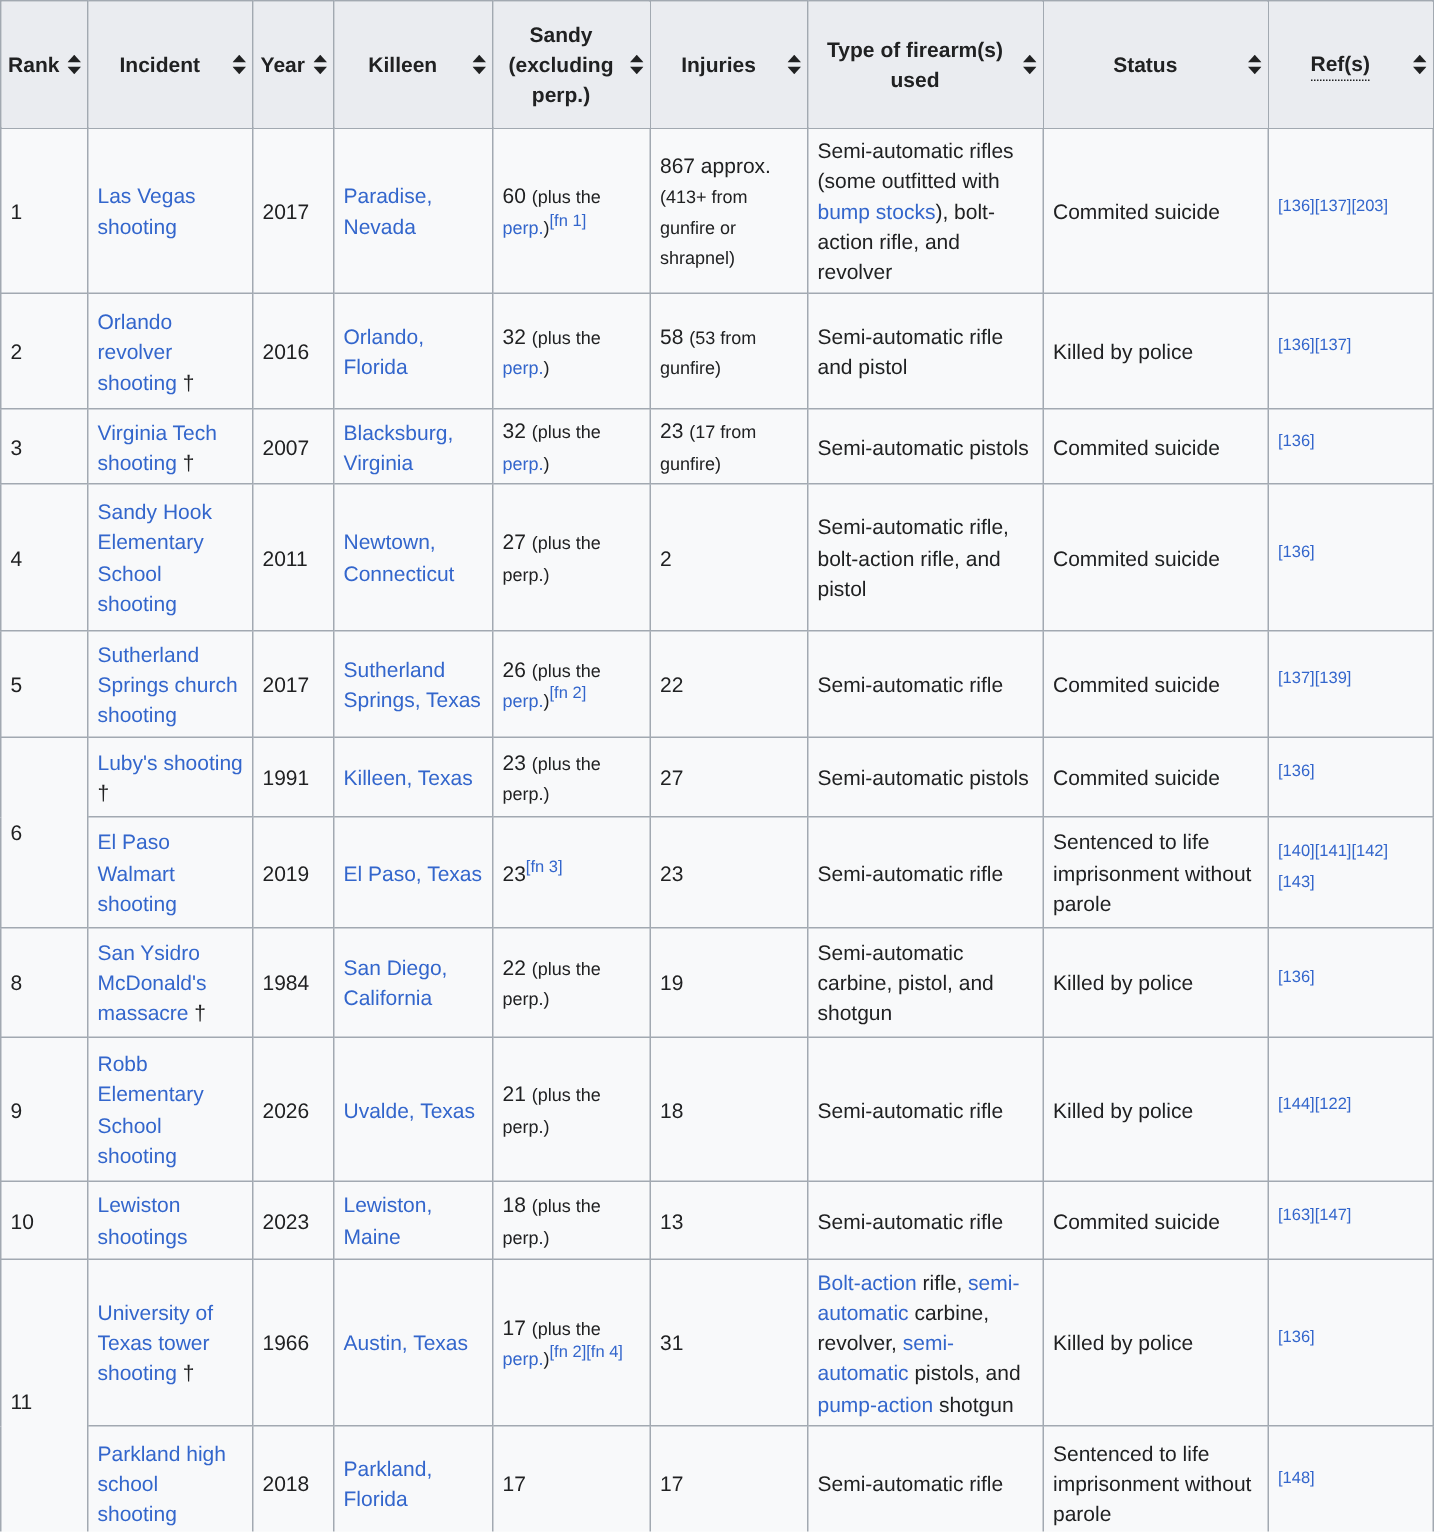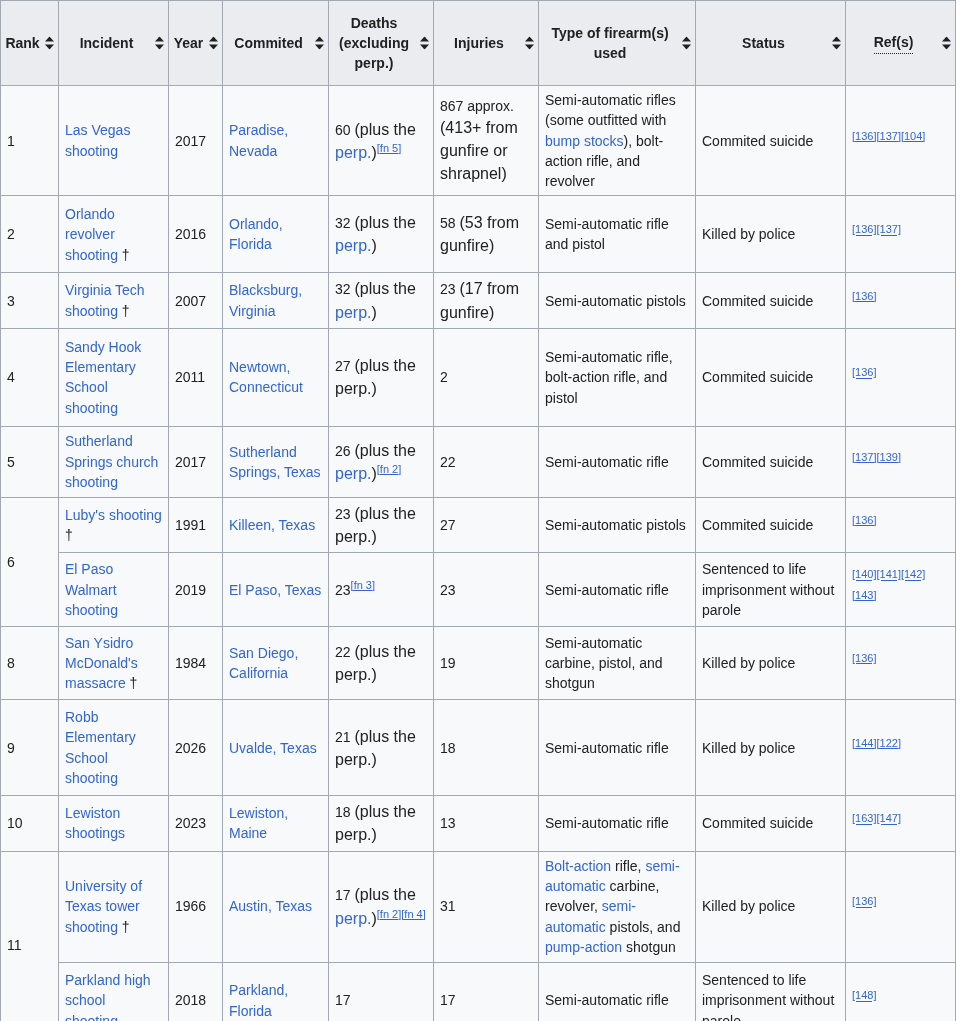--- a/index.html
+++ b/index.html
@@ -21,23 +21,23 @@
     position:relative;padding:6px 17px 6px 3px;
   }
   .hlabel{display:inline-block;}
   .hlabel.dotted{border-bottom:1px dotted #202122;}
   .sort{
     position:absolute;right:4px;top:50%;transform:translateY(-50%);
     width:9px;height:13px;display:inline-block;cursor:pointer;
   }
   .sort svg{display:block;}
   .lnk{color:#3366cc;text-decoration:none;cursor:pointer;}
-  .sm{font-size:16px;}
+  .sm{font-size:12px;}
   sup{font-size:11px;line-height:0;}
-  sup .lnk{white-space:nowrap;text-decoration:underline;}
+  sup .lnk{white-space:nowrap;}
   td.c-rank,td.c-year{text-align:left;}
 </style>
 </head>
 <body>
 
 <table class="wikitable">
   <colgroup>
       <col style="width: 58px;">
       <col style="width: 110px;">
       <col style="width: 54px;">
@@ -61,27 +61,27 @@
               <path d="M4.5 0 L9 5 L0 5 Z"></path>
               <path d="M4.5 13 L0 8 L9 8 Z"></path>
             </svg>
           </span></th>
         <th><span class="hlabel">Year</span><span class="sort">
             <svg width="9" height="13" viewBox="0 0 9 13" fill="#202122">
               <path d="M4.5 0 L9 5 L0 5 Z"></path>
               <path d="M4.5 13 L0 8 L9 8 Z"></path>
             </svg>
           </span></th>
-        <th><span class="hlabel">Commited</span><span class="sort">
-            <svg width="9" height="13" viewBox="0 0 9 13" fill="#202122">
-              <path d="M4.5 0 L9 5 L0 5 Z"></path>
-              <path d="M4.5 13 L0 8 L9 8 Z"></path>
-            </svg>
-          </span></th>
-        <th><span class="hlabel">Deaths (excluding perp.)</span><span class="sort">
+        <th><span class="hlabel">Killeen</span><span class="sort">
+            <svg width="9" height="13" viewBox="0 0 9 13" fill="#202122">
+              <path d="M4.5 0 L9 5 L0 5 Z"></path>
+              <path d="M4.5 13 L0 8 L9 8 Z"></path>
+            </svg>
+          </span></th>
+        <th><span class="hlabel">Sandy (excluding perp.)</span><span class="sort">
             <svg width="9" height="13" viewBox="0 0 9 13" fill="#202122">
               <path d="M4.5 0 L9 5 L0 5 Z"></path>
               <path d="M4.5 13 L0 8 L9 8 Z"></path>
             </svg>
           </span></th>
         <th><span class="hlabel">Injuries</span><span class="sort">
             <svg width="9" height="13" viewBox="0 0 9 13" fill="#202122">
               <path d="M4.5 0 L9 5 L0 5 Z"></path>
               <path d="M4.5 13 L0 8 L9 8 Z"></path>
             </svg>
@@ -105,25 +105,25 @@
             </svg>
           </span></th>
       </tr>
     </thead>
   <tbody>
       <tr style="height: 103px;">
         <td class="c-rank"><span class="">1</span></td>
         <td class="c-incident"><a class="lnk">Las Vegas shooting</a></td>
         <td class="c-year"><span class="">2017</span></td>
         <td class="c-location"><a class="lnk">Paradise, Nevada</a></td>
-        <td class="c-deaths"><span class="">60 </span><span class=" sm">(plus the </span><a class="lnk sm">perp.</a><span class=" sm">)</span><sup><a class="lnk">[fn 5]</a></sup></td>
+        <td class="c-deaths"><span class="">60 </span><span class=" sm">(plus the </span><a class="lnk sm">perp.</a><span class=" sm">)</span><sup><a class="lnk">[fn 1]</a></sup></td>
         <td class="c-injuries"><span class="">867 approx. </span><span class=" sm">(413+ from gunfire or shrapnel)</span></td>
         <td class="c-firearms"><span class="">Semi-automatic rifles (some outfitted with </span><a class="lnk">bump stocks</a><span class="">), bolt-action rifle, and revolver</span></td>
         <td class="c-status"><span class="">Commited suicide</span></td>
-        <td class="c-refs"><sup><a class="lnk">[136]</a></sup><sup><a class="lnk">[137]</a></sup><sup><a class="lnk">[104]</a></sup></td>
+        <td class="c-refs"><sup><a class="lnk">[136]</a></sup><sup><a class="lnk">[137]</a></sup><sup><a class="lnk">[203]</a></sup></td>
       </tr>
       <tr style="height: 77px;">
         <td class="c-rank"><span class="">2</span></td>
         <td class="c-incident"><a class="lnk">Orlando revolver shooting</a><span class=""> †</span></td>
         <td class="c-year"><span class="">2016</span></td>
         <td class="c-location"><a class="lnk">Orlando, Florida</a></td>
         <td class="c-deaths"><span class="">32 </span><span class=" sm">(plus the </span><a class="lnk sm">perp.</a><span class=" sm">)</span></td>
         <td class="c-injuries"><span class="">58 </span><span class=" sm">(53 from gunfire)</span></td>
         <td class="c-firearms"><span class="">Semi-automatic rifle and pistol</span></td>
         <td class="c-status"><span class="">Killed by police</span></td>

